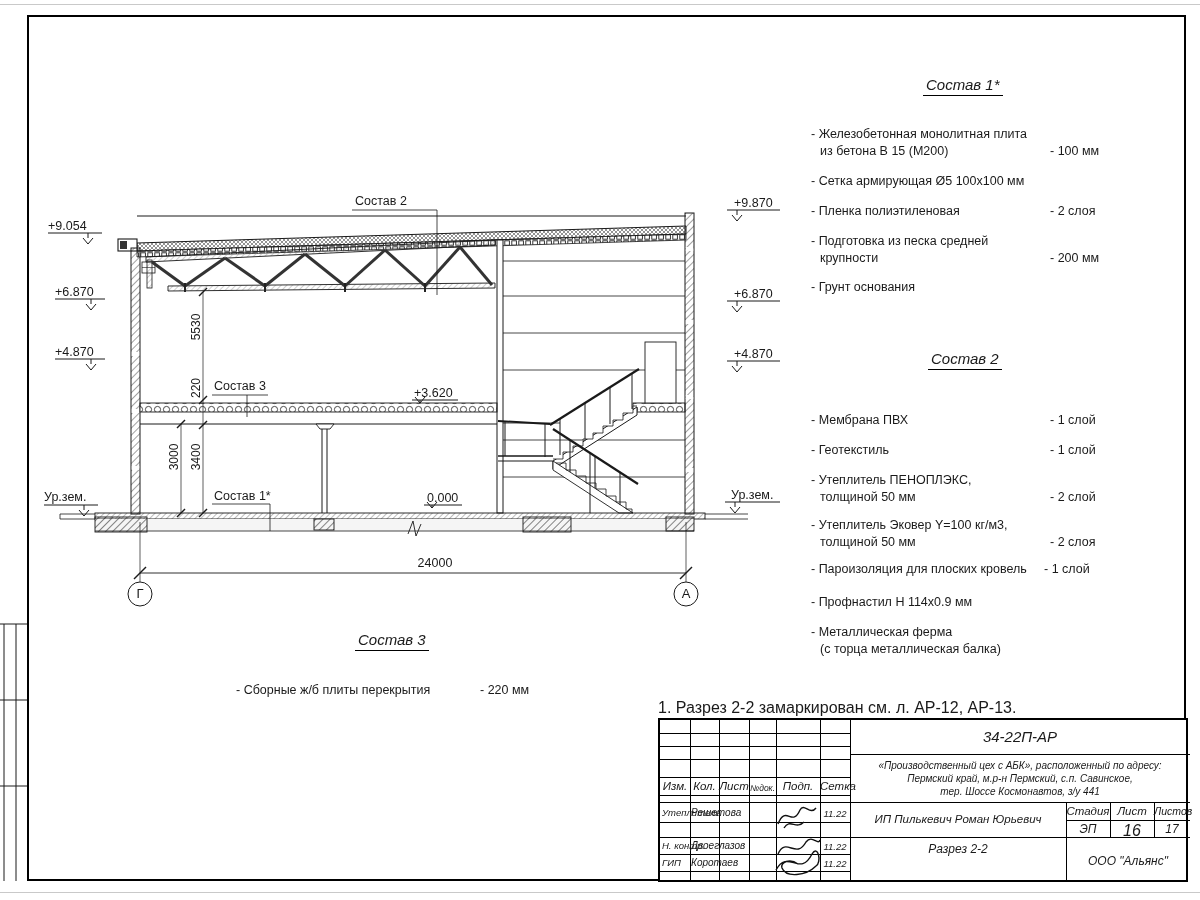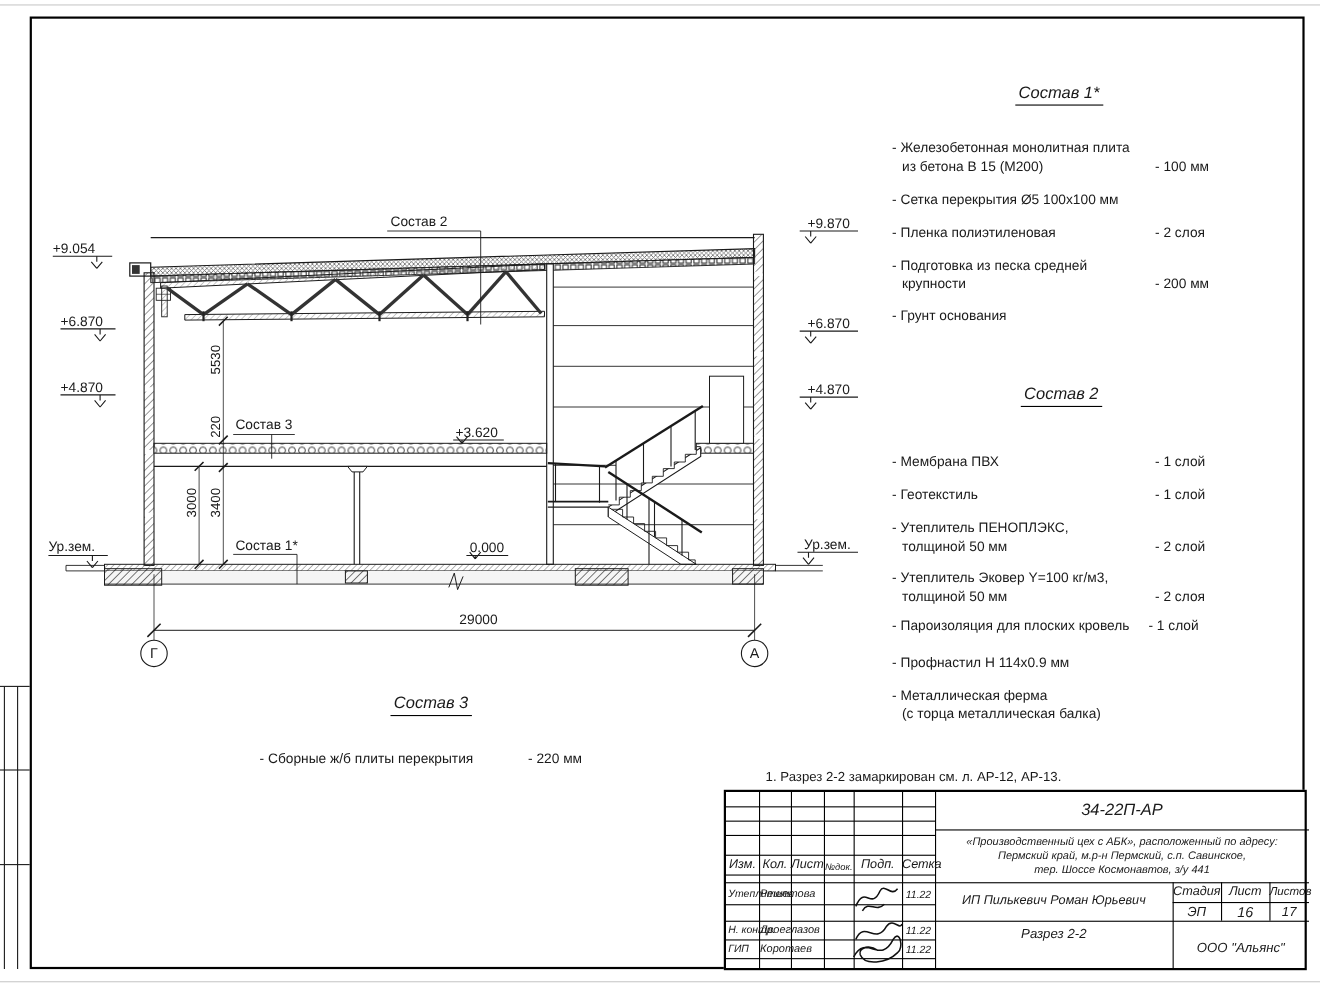--- a/index.html
+++ b/index.html
@@ -9,21 +9,21 @@
   .frame{position:absolute;left:27px;top:15px;width:1159px;height:866px;border:2px solid #000;box-sizing:border-box;}
   svg.lines{position:absolute;left:0;top:0;z-index:2;}
   .lbl{position:absolute;z-index:3;font-size:12.5px;white-space:nowrap;}
   .vlbl{position:absolute;z-index:3;font-size:12px;width:44px;text-align:center;transform:rotate(-90deg);white-space:nowrap;}
   .ctr{text-align:center;}
   .ltitle{position:absolute;z-index:3;font-size:15px;font-style:italic;border-bottom:1.2px solid #000;padding:0 3px 2px 3px;}
   .li{position:absolute;z-index:3;width:390px;font-size:12.5px;line-height:17px;}
   .li-label{width:252px;padding-left:9px;text-indent:-9px;white-space:pre-line;}
   .li-value{position:absolute;left:239px;top:0;}
   .li-value.v2{top:17px;}
-  .note{position:absolute;z-index:3;font-size:12px;margin-left:38px;}
+  .note{position:absolute;z-index:3;font-size:16px;}
   
   .tb{position:absolute;left:658px;top:718px;width:530px;height:164px;border:2px solid #000;box-sizing:border-box;z-index:3;background:#fff;}
   .tb .hl,.tb .vl{position:absolute;background:#000;}
   .tb .hl{height:1px;}
   .tb .vl{width:1px;}
   .tbc{position:absolute;white-space:nowrap;font-style:italic;}
   .sig{position:absolute;z-index:4;}
 </style>
 </head>
 <body>
@@ -254,33 +254,33 @@
   <span class="lbl" style="left:427px;top:491px">0.000</span>
 
   <span class="lbl" style="left:355px;top:194px">Состав 2</span>
   <span class="lbl" style="left:214px;top:379px">Состав 3</span>
   <span class="lbl" style="left:214px;top:489px">Состав 1*</span>
 
   <span class="vlbl" style="left:174px;top:320px">5530</span>
   <span class="vlbl" style="left:174px;top:381px">220</span>
   <span class="vlbl" style="left:152px;top:450px">3000</span>
   <span class="vlbl" style="left:174px;top:450px">3400</span>
-  <span class="lbl ctr" style="left:400px;top:556px;width:70px">29000</span>
+  <span class="lbl ctr" style="left:400px;top:556px;width:70px">24000</span>
 
   <span class="lbl ctr" style="left:130px;top:586px;width:20px;font-size:13px">Г</span>
   <span class="lbl ctr" style="left:676px;top:586px;width:20px;font-size:13px">А</span>
 
   <div class="ltitle" style="left:923px;top:76px">Состав 1*</div>
   <div class="li" style="left:811px;top:126px">
     <div class="li-label">- Железобетонная  монолитная плита
 из бетона В 15 (М200)</div>
     <span class="li-value v2">- 100 мм</span>
   </div>
   <div class="li" style="left:811px;top:173px">
-    <div class="li-label">- Сетка перекрытия Ø5 100x100 мм</div>
+    <div class="li-label">- Сетка армирующая Ø5 100x100 мм</div>
   </div>
   <div class="li" style="left:811px;top:203px">
     <div class="li-label">- Пленка полиэтиленовая</div>
     <span class="li-value">-  2 слоя</span>
   </div>
   <div class="li" style="left:811px;top:233px">
     <div class="li-label">- Подготовка из песка средней
 крупности</div>
     <span class="li-value v2">- 200 мм</span>
   </div>
@@ -385,18 +385,18 @@
 
     <div class="tbc ctr" style="left:190px;width:340px;top:8px;font-size:15px">34-22П-АР</div>
     <div class="tbc ctr" style="left:195px;width:330px;top:39px;font-size:10px;line-height:13px;white-space:pre-line">«Производственный цех с АБК», расположенный по адресу:
 Пермский край, м.р-н Пермский, с.п. Савинское,
 тер. Шоссе Космонавтов, з/у 441</div>
     <div class="tbc ctr" style="left:190px;width:216px;top:93px;font-size:11.5px">ИП Пилькевич Роман Юрьевич</div>
     <div class="tbc ctr" style="left:406px;width:44px;top:85px;font-size:11.5px">Стадия</div>
     <div class="tbc ctr" style="left:450px;width:44px;top:85px;font-size:11.5px">Лист</div>
     <div class="tbc ctr" style="left:494px;width:36px;top:85px;font-size:10.5px">Листов</div>
     <div class="tbc ctr" style="left:406px;width:44px;top:102px;font-size:12px">ЭП</div>
-    <div class="tbc ctr" style="left:450px;width:44px;top:102px;font-size:13px">16</div>
+    <div class="tbc ctr" style="left:450px;width:44px;top:102px;font-size:16px">16</div>
     <div class="tbc ctr" style="left:494px;width:36px;top:102px;font-size:12px">17</div>
     <div class="tbc ctr" style="left:190px;width:216px;top:122px;font-size:12px">Разрез 2-2</div>
     <div class="tbc ctr" style="left:406px;width:124px;top:134px;font-size:12px">ООО "Альянс"</div>
   </div>
 </div>
 
 </body></html>

